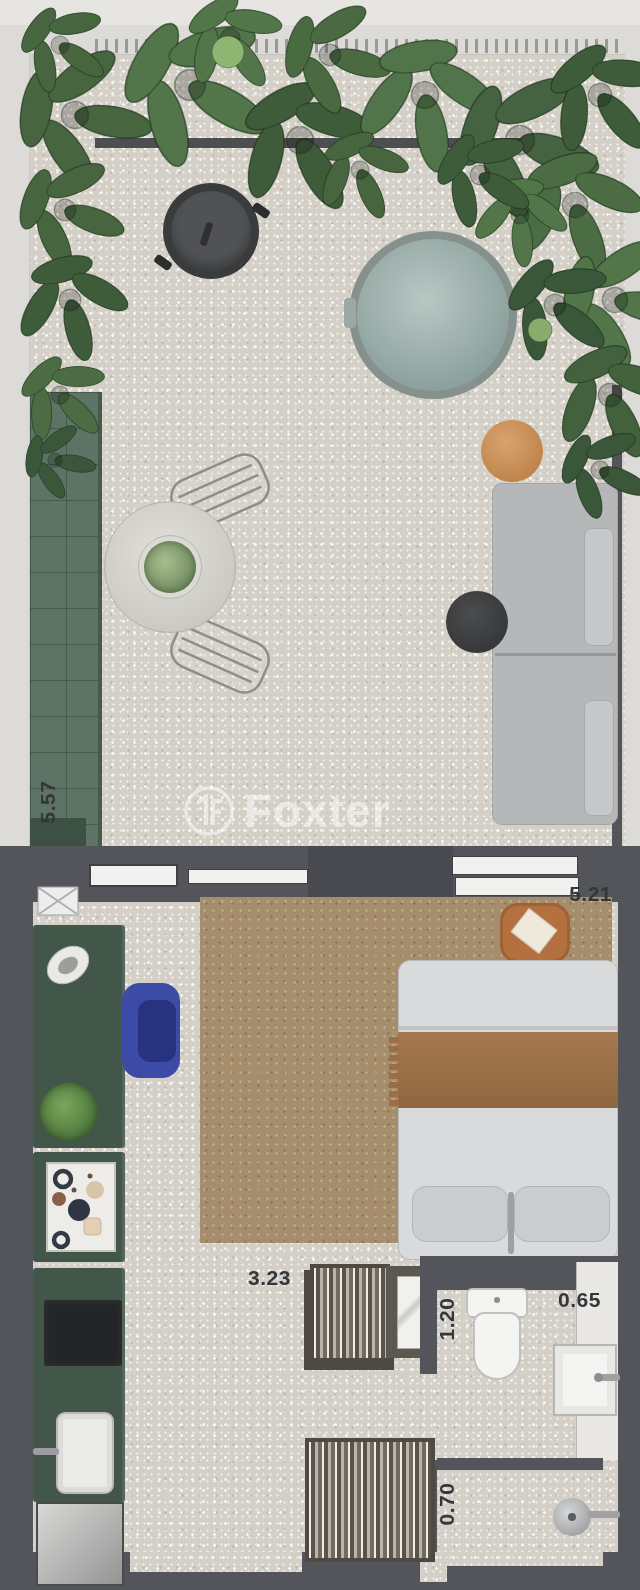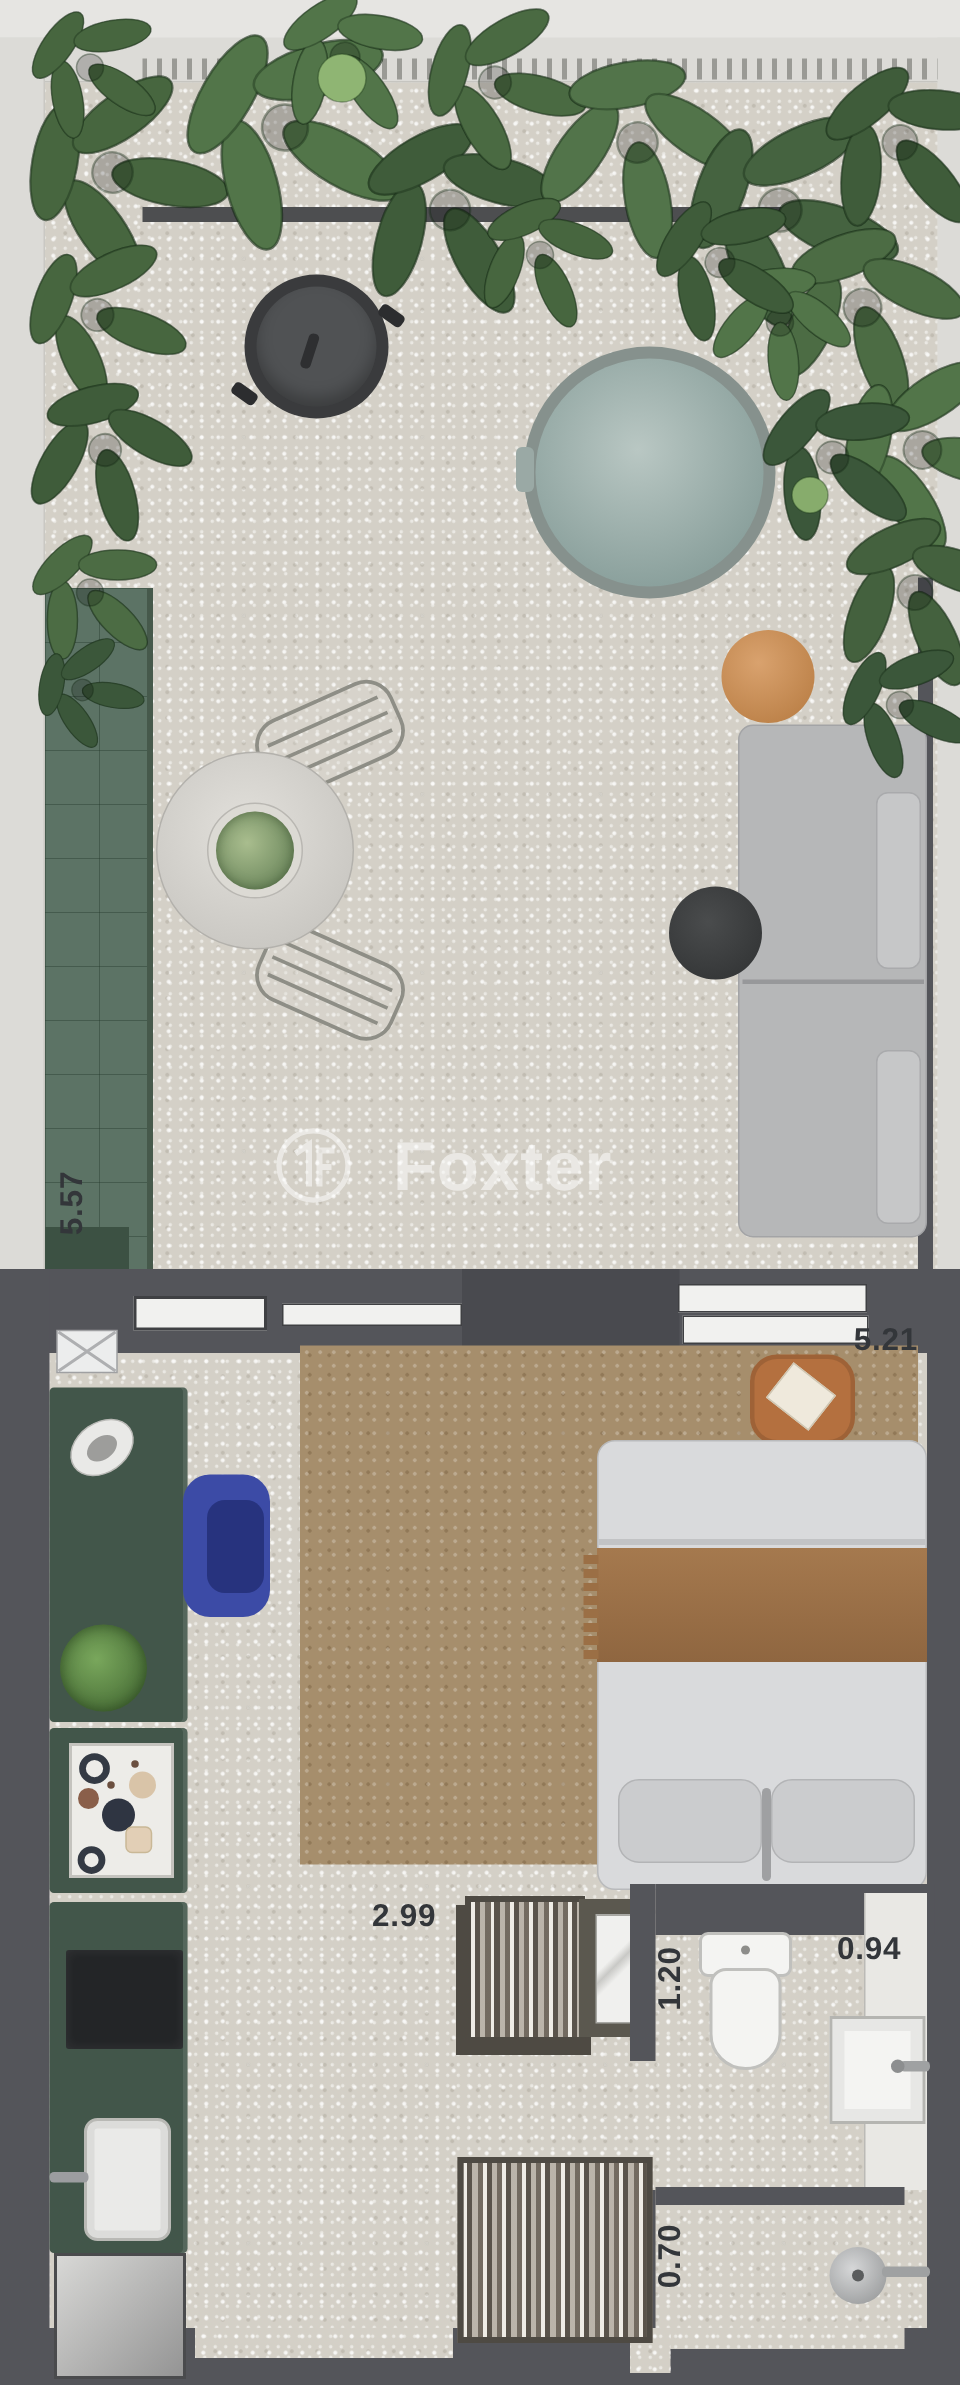--- a/index.html
+++ b/index.html
@@ -40,21 +40,21 @@
     background-image:repeating-linear-gradient(90deg,
       rgba(250,248,242,.9) 0 2.5px, rgba(82,76,68,.85) 2.5px 6px,
       rgba(205,199,189,.75) 6px 9.5px, rgba(110,102,92,.8) 9.5px 13px);
     border:4px solid #4e4a43;
   }
   .dim{font-weight:700;font-size:21px;color:#33363a;letter-spacing:.5px;white-space:nowrap}
   .vwrap{display:flex;align-items:center;justify-content:center}
   .vwrap .dim{transform:rotate(-90deg)}
   .winstrip{background:#f1f1ef;border:2px solid #3f4043}
   .circle{border-radius:50%}
-  .watermark{display:flex;align-items:flex-start;gap:26px;opacity:.52;z-index:60}
+  .watermark{display:flex;align-items:flex-end;gap:8px;opacity:.52;z-index:60}
   .watermark .wm-text{font-size:46px;font-weight:700;color:#ffffff;letter-spacing:1px}
 </style>
 </head>
 <body>
 
 <div class="stage">
 
   <div class="abs ext" style="left:0;top:25px;width:640px;height:30px;border-bottom:1px solid #c6c5c0"></div>
   <div class="abs" style="left:95px;top:39px;width:545px;height:14px;background:repeating-linear-gradient(90deg,#9a9a95 0 3px,transparent 3px 10px)"></div>
   <div class="abs ext" style="left:0;top:25px;width:30px;height:821px;border-right:1px solid #c9c8c3"></div>
@@ -233,25 +233,25 @@
   <div class="abs slats" style="left:305px;top:1438px;width:130px;height:124px"></div>
   <div class="abs" style="left:36px;top:1502px;width:88px;height:84px;background:linear-gradient(135deg,#d8d8d6,#949494);border:2px solid #4a4b4d"></div>
 
   <div class="abs vwrap" style="left:26px;top:766px;width:44px;height:72px">
     <span class="dim">5.57</span>
   </div>
   <div class="abs" style="left:548px;top:882px;width:64px;height:26px;text-align:right">
     <span class="dim">5.21</span>
   </div>
   <div class="abs" style="left:248px;top:1266px;width:62px;height:26px">
-    <span class="dim">2.99</span>
+    <span class="dim">3.23</span>
   </div>
   <div class="abs vwrap" style="left:434px;top:1288px;width:26px;height:62px">
     <span class="dim">1.20</span>
   </div>
   <div class="abs" style="left:558px;top:1288px;width:60px;height:24px">
-    <span class="dim">0.94</span>
+    <span class="dim">0.65</span>
   </div>
   <div class="abs vwrap" style="left:434px;top:1472px;width:26px;height:64px">
     <span class="dim">0.70</span>
   </div>
 
 </div>
 
 </body></html>

